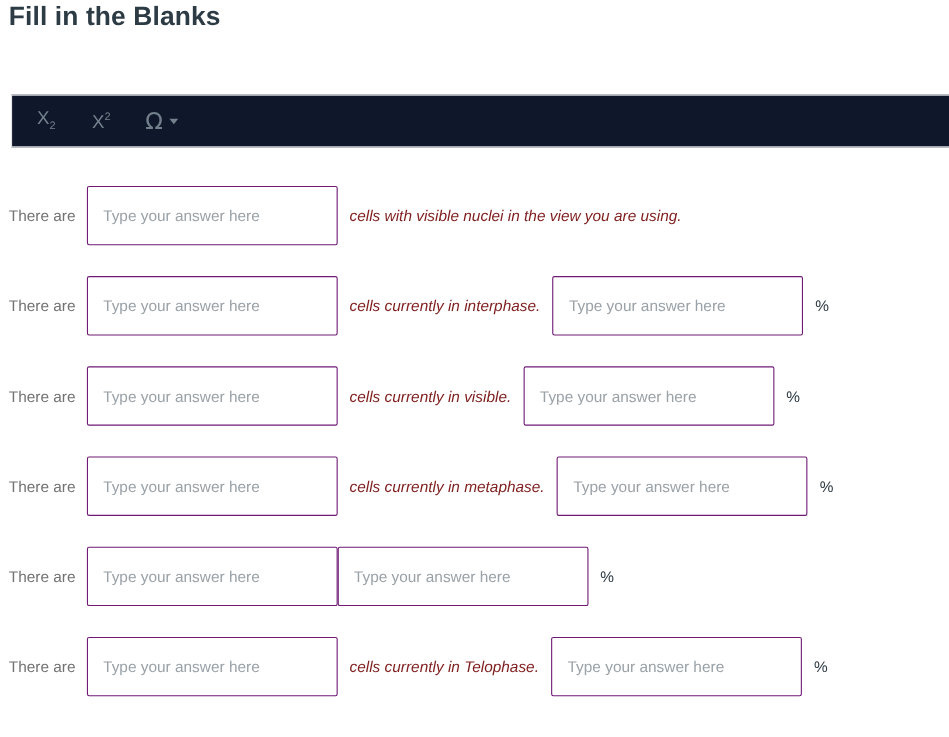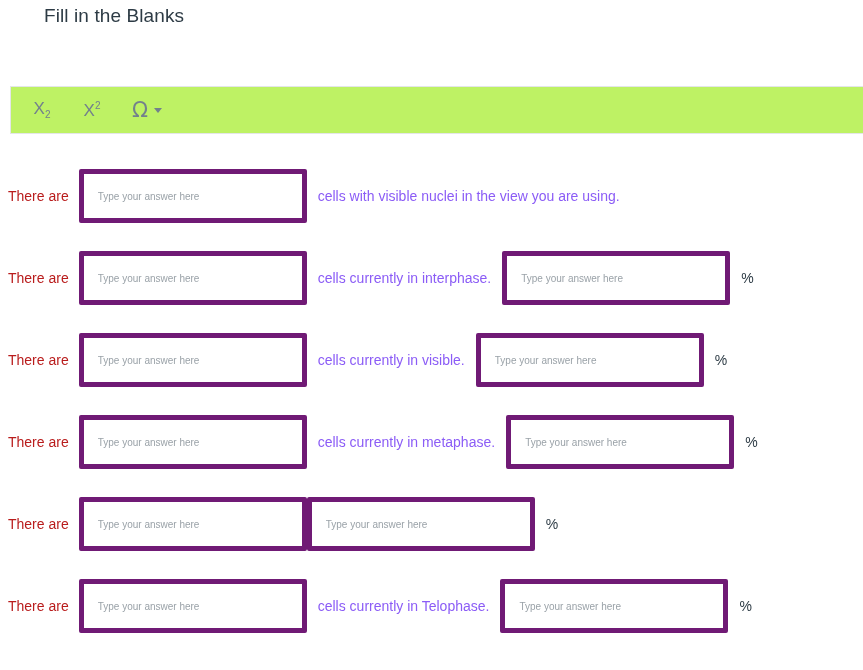--- a/index.html
+++ b/index.html
@@ -18,46 +18,45 @@
     width: 863px;
     height: 670px;
     background: #ffffff;
   }
 
   
   .page-title {
     position: absolute;
     left: 8px;
     top: 3px;
-    font-size: 19px;
-    font-weight: 400;
+    font-size: 24px;
+    font-weight: 700;
     color: #2d3b45;
     letter-spacing: 0.1px;
     line-height: 26px;
-    margin-left: 36px;
   }
 
   .page-subtitle {
     position: absolute;
     left: 8px;
     top: 52px;
     font-size: 13px;
     font-weight: 400;
     color: #5b6770;
     line-height: 18px;
   }
 
   
   .toolbar {
     position: absolute;
     left: 10px;
     top: 86px;
     width: 853px;
     height: 48px;
-    background: #bef264;
+    background: #0f172a;
     border: 1px solid #e4e6e8;
     border-right: none;
     display: flex;
     align-items: center;
     padding-left: 14px;
   }
 
   .tool-btn {
     display: inline-flex;
     align-items: center;
@@ -118,49 +117,50 @@
   .row {
     position: relative;
     height: 82px;
     display: flex;
     align-items: center;
     white-space: nowrap;
   }
 
   .lead-text {
     font-size: 14px;
-    color: #b91c1c;
+    color: #737373;
     padding-left: 8px;
     padding-right: 10px;
     line-height: 20px;
   }
 
   .mid-text {
     font-size: 14px;
-    color: #8b5cf6;
+    color: #7f1d1d;
     padding-left: 11px;
     padding-right: 11px;
     line-height: 20px;
+    font-style: italic;
   }
 
   .pct-text {
     font-size: 14px;
     color: #2d3b45;
     padding-left: 11px;
     line-height: 20px;
   }
 
   .answer-input {
     height: 54px;
     width: 228px;
-    border: 5px solid #701a75;
+    border: 1px solid #701a75;
     background: #ffffff;
     border-radius: 2px;
     font-family: "Liberation Sans", sans-serif;
-    font-size: 10px;
+    font-size: 14px;
     color: #0f172a;
     padding: 0 14px;
     outline: none;
   }
   .answer-input.pct { width: 228px; }
   .answer-input::placeholder { color: #9aa2a8; }
 </style>
 </head>
 <body>
 

